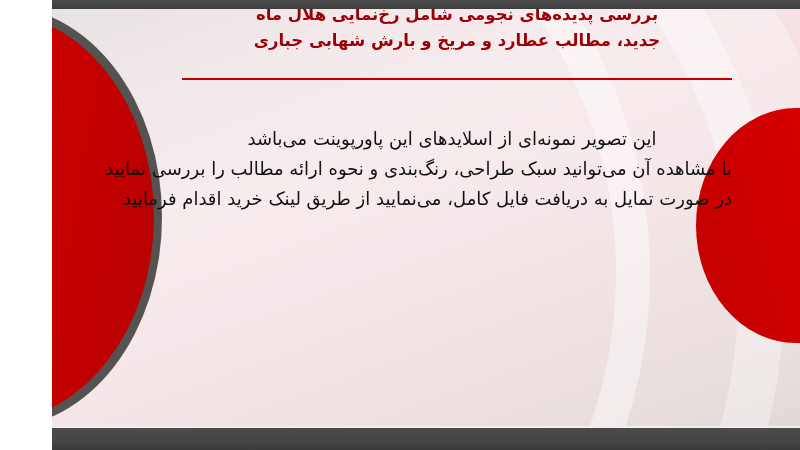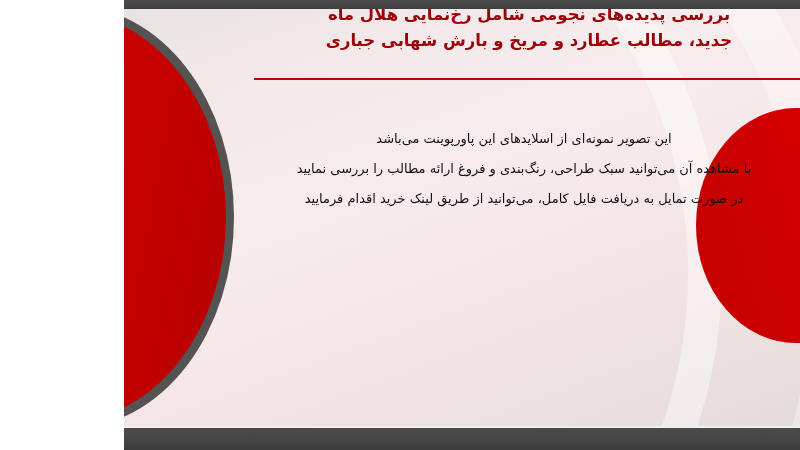--- a/index.html
+++ b/index.html
@@ -2,21 +2,21 @@
 <html lang="fa" dir="rtl"><head>
 <meta charset="utf-8">
 <style>
   html, body {
     margin: 0;
     padding: 0;
     background: #ffffff;
   }
   #slide {
     position: relative;
-    width: 676px;
+    width: 748px;
     height: 450px;
     overflow: hidden;
     background: #22c55e;
     font-family: "DejaVu Sans", "Liberation Sans", sans-serif;
   }
 
   
   .band-top {
     position: absolute;
     left: 0; top: 0;
@@ -131,21 +131,21 @@
   }
 
   
   .body-block {
     position: absolute;
     left: 120px; top: 124px;
     width: 560px;
     text-align: center;
     direction: rtl;
     color: #111111;
-    font-size: 13px;
+    font-size: 18px;
     line-height: 30px;
     z-index: 30;
     white-space: nowrap;
   }
   .body-line { display: block; }
 </style>
 </head>
 <body>
 
 <div id="slide">
@@ -169,17 +169,17 @@
   <div class="band-bottom"></div>
 
   <div class="title">
     <span class="title-line">بررسی پدیده‌های نجومی شامل رخ‌نمایی هلال ماه</span>
     <span class="title-line">جدید، مطالب عطارد و مریخ و بارش شهابی جباری</span>
   </div>
   <div class="title-rule"></div>
 
   <div class="body-block">
     <span class="body-line">این تصویر نمونه‌ای از اسلایدهای این پاورپوینت می‌باشد</span>
-    <span class="body-line">با مشاهده آن می‌توانید سبک طراحی، رنگ‌بندی و فروغ ارائه مطالب را بررسی نمایید</span>
-    <span class="body-line">در صورت تمایل به دریافت فایل کامل، می‌توانید از طریق لینک خرید اقدام فرمایید</span>
+    <span class="body-line">با مشاهده آن می‌توانید سبک طراحی، رنگ‌بندی و نحوه ارائه مطالب را بررسی نمایید</span>
+    <span class="body-line">در صورت تمایل به دریافت فایل کامل، می‌نمایید از طریق لینک خرید اقدام فرمایید</span>
   </div>
 
 </div>
 
 </body></html>

